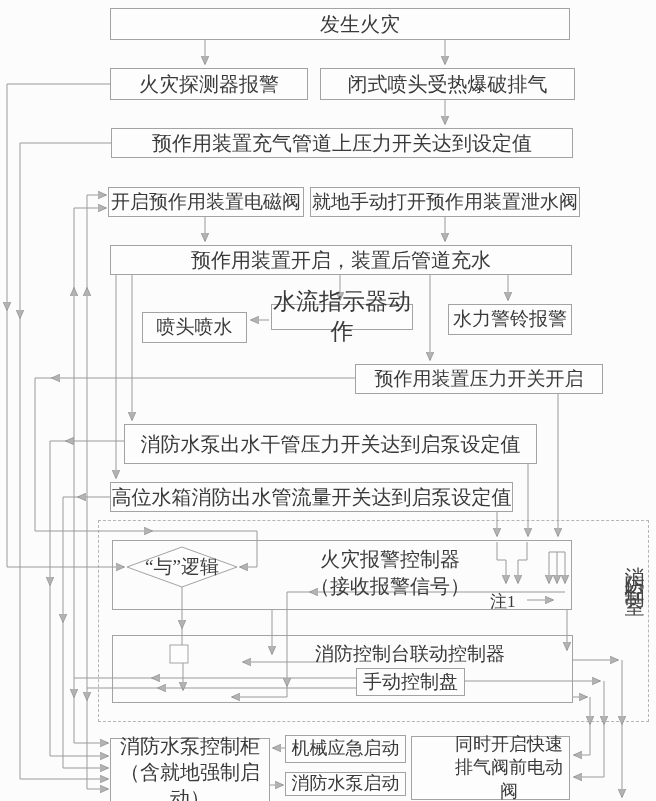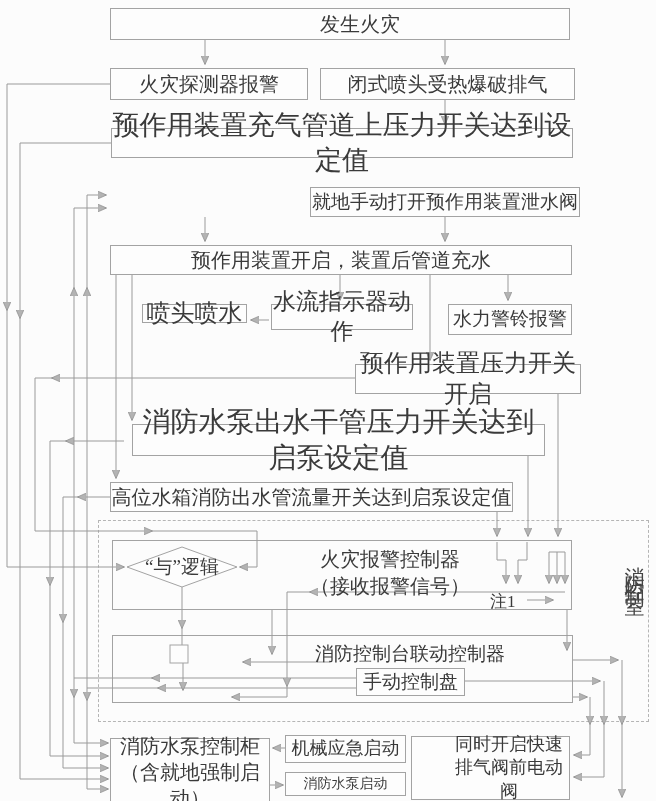--- a/index.html
+++ b/index.html
@@ -13,33 +13,33 @@
     display:flex;align-items:center;justify-content:center;text-align:center;
     white-space:pre-line;line-height:1.3;box-sizing:border-box;
   }
   .rect{position:absolute;z-index:0;border:1px solid #a3a3a3;background:transparent;box-sizing:border-box;}
   .lbl{position:absolute;z-index:2;text-align:center;white-space:pre-line;line-height:1.35;}
   .plain{position:absolute;z-index:3;white-space:pre-line;}
 
   [data-name="node-fire-occurs"]{left:110px;top:8px;width:460px;height:32px;font-size:20px;padding-left:40px;}
   [data-name="node-detector-alarm"]{left:110px;top:68px;width:198px;height:32px;font-size:20px;}
   [data-name="node-sprinkler-burst"]{left:320px;top:68px;width:255px;height:32px;font-size:20px;}
-  [data-name="node-charge-pipe-pressure"]{left:111px;top:128px;width:462px;height:30px;font-size:27px;}
+  [data-name="node-charge-pipe-pressure"]{left:111px;top:128px;width:462px;height:30px;font-size:20px;}
   [data-name="node-open-solenoid"]{left:108px;top:187px;width:196px;height:30px;font-size:19px;}
   [data-name="node-manual-drain"]{left:310px;top:187px;width:270px;height:30px;font-size:19px;}
   [data-name="node-device-open"]{left:110px;top:245px;width:462px;height:30px;font-size:20px;}
-  [data-name="node-sprinkler-spray"]{left:142px;top:304px;width:105px;height:19px;font-size:24px;}
+  [data-name="node-sprinkler-spray"]{left:142px;top:312px;width:105px;height:31px;font-size:19px;}
   [data-name="node-flow-indicator"]{left:271px;top:304px;width:142px;height:26px;font-size:23px;}
   [data-name="node-hydraulic-bell"]{left:448px;top:304px;width:124px;height:31px;font-size:19px;}
-  [data-name="node-device-pressure-switch"]{left:355px;top:364px;width:226px;height:30px;font-size:24px;}
-  [data-name="node-pump-outlet-pressure"]{left:124px;top:424px;width:413px;height:32px;font-size:28px;margin-left:8px;}
+  [data-name="node-device-pressure-switch"]{left:355px;top:364px;width:248px;height:30px;font-size:19px;}
+  [data-name="node-pump-outlet-pressure"]{left:124px;top:424px;width:413px;height:40px;font-size:20px;}
   [data-name="node-tank-flow-switch"]{left:110px;top:482px;width:403px;height:30px;font-size:20px;}
   [data-name="node-pump-cabinet"]{left:110px;top:738px;width:160px;height:67px;font-size:20px;}
   [data-name="node-mechanical-start"]{left:285px;top:735px;width:121px;height:28px;font-size:18px;}
-  [data-name="node-pump-start"]{left:285px;top:772px;width:121px;height:24px;font-size:14px;}
+  [data-name="node-pump-start"]{left:285px;top:772px;width:121px;height:24px;font-size:18px;}
   [data-name="node-exhaust-valve"]{left:411px;top:736px;width:159px;height:64px;font-size:18px;padding-left:37px;}
   [data-name="node-manual-panel"]{left:356px;top:668px;width:109px;height:28px;font-size:19px;}
 
   [data-name="node-fire-alarm-controller"]{left:112px;top:540px;width:460px;height:70px;}
   [data-name="fire-alarm-controller-label"]{left:280px;top:546px;width:220px;font-size:20px;}
   [data-name="node-linkage-controller"]{left:112px;top:635px;width:461px;height:68px;}
   [data-name="linkage-controller-label"]{left:305px;top:641px;width:210px;font-size:19px;}
 
   [data-name="node-and-logic"]{left:130px;top:554px;width:104px;height:26px;z-index:2;
      display:flex;align-items:center;justify-content:center;font-size:19px;}
@@ -139,20 +139,21 @@
   <div class="lbl" data-name="fire-alarm-controller-label">火灾报警控制器
 （接收报警信号）</div>
 
   <div class="rect" data-name="node-linkage-controller"></div>
   <div class="lbl" data-name="linkage-controller-label">消防控制台联动控制器</div>
 
   <div class="node" data-name="node-fire-occurs">发生火灾</div>
   <div class="node" data-name="node-sprinkler-burst">闭式喷头受热爆破排气</div>
   <div class="node" data-name="node-detector-alarm">火灾探测器报警</div>
   <div class="node" data-name="node-charge-pipe-pressure">预作用装置充气管道上压力开关达到设定值</div>
+  <div class="node" data-name="node-open-solenoid">开启预作用装置电磁阀</div>
   <div class="node" data-name="node-device-open">预作用装置开启，装置后管道充水</div>
   <div class="node" data-name="node-manual-drain">就地手动打开预作用装置泄水阀</div>
   <div class="node" data-name="node-sprinkler-spray">喷头喷水</div>
   <div class="node" data-name="node-flow-indicator">水流指示器动作</div>
   <div class="node" data-name="node-hydraulic-bell">水力警铃报警</div>
   <div class="node" data-name="node-device-pressure-switch">预作用装置压力开关开启</div>
   <div class="node" data-name="node-pump-outlet-pressure">消防水泵出水干管压力开关达到启泵设定值</div>
   <div class="node" data-name="node-tank-flow-switch">高位水箱消防出水管流量开关达到启泵设定值</div>
 
   <div data-name="node-and-logic" class="plain">“与”逻辑</div>

